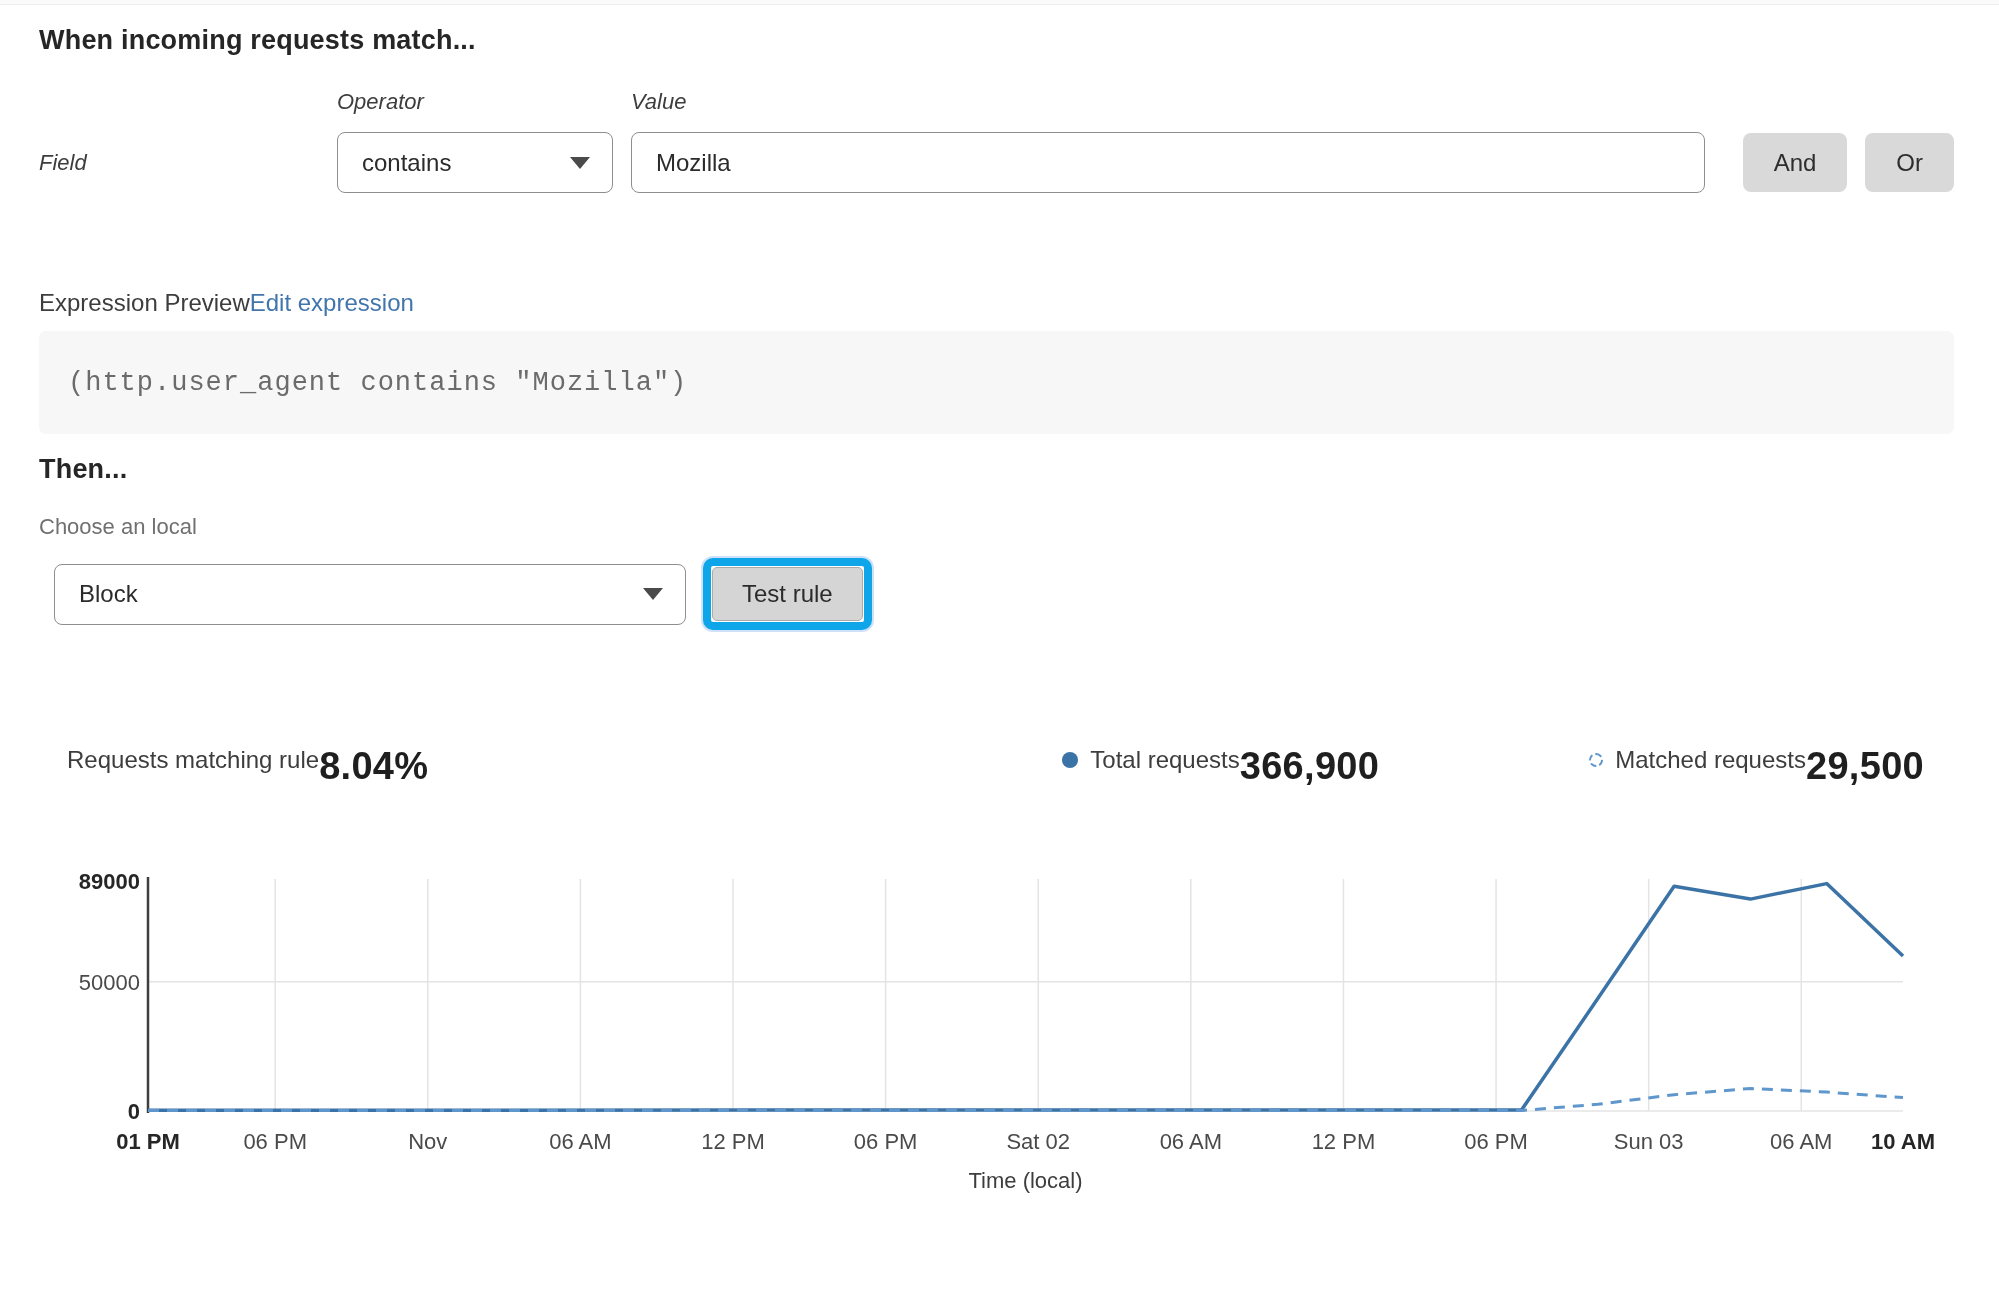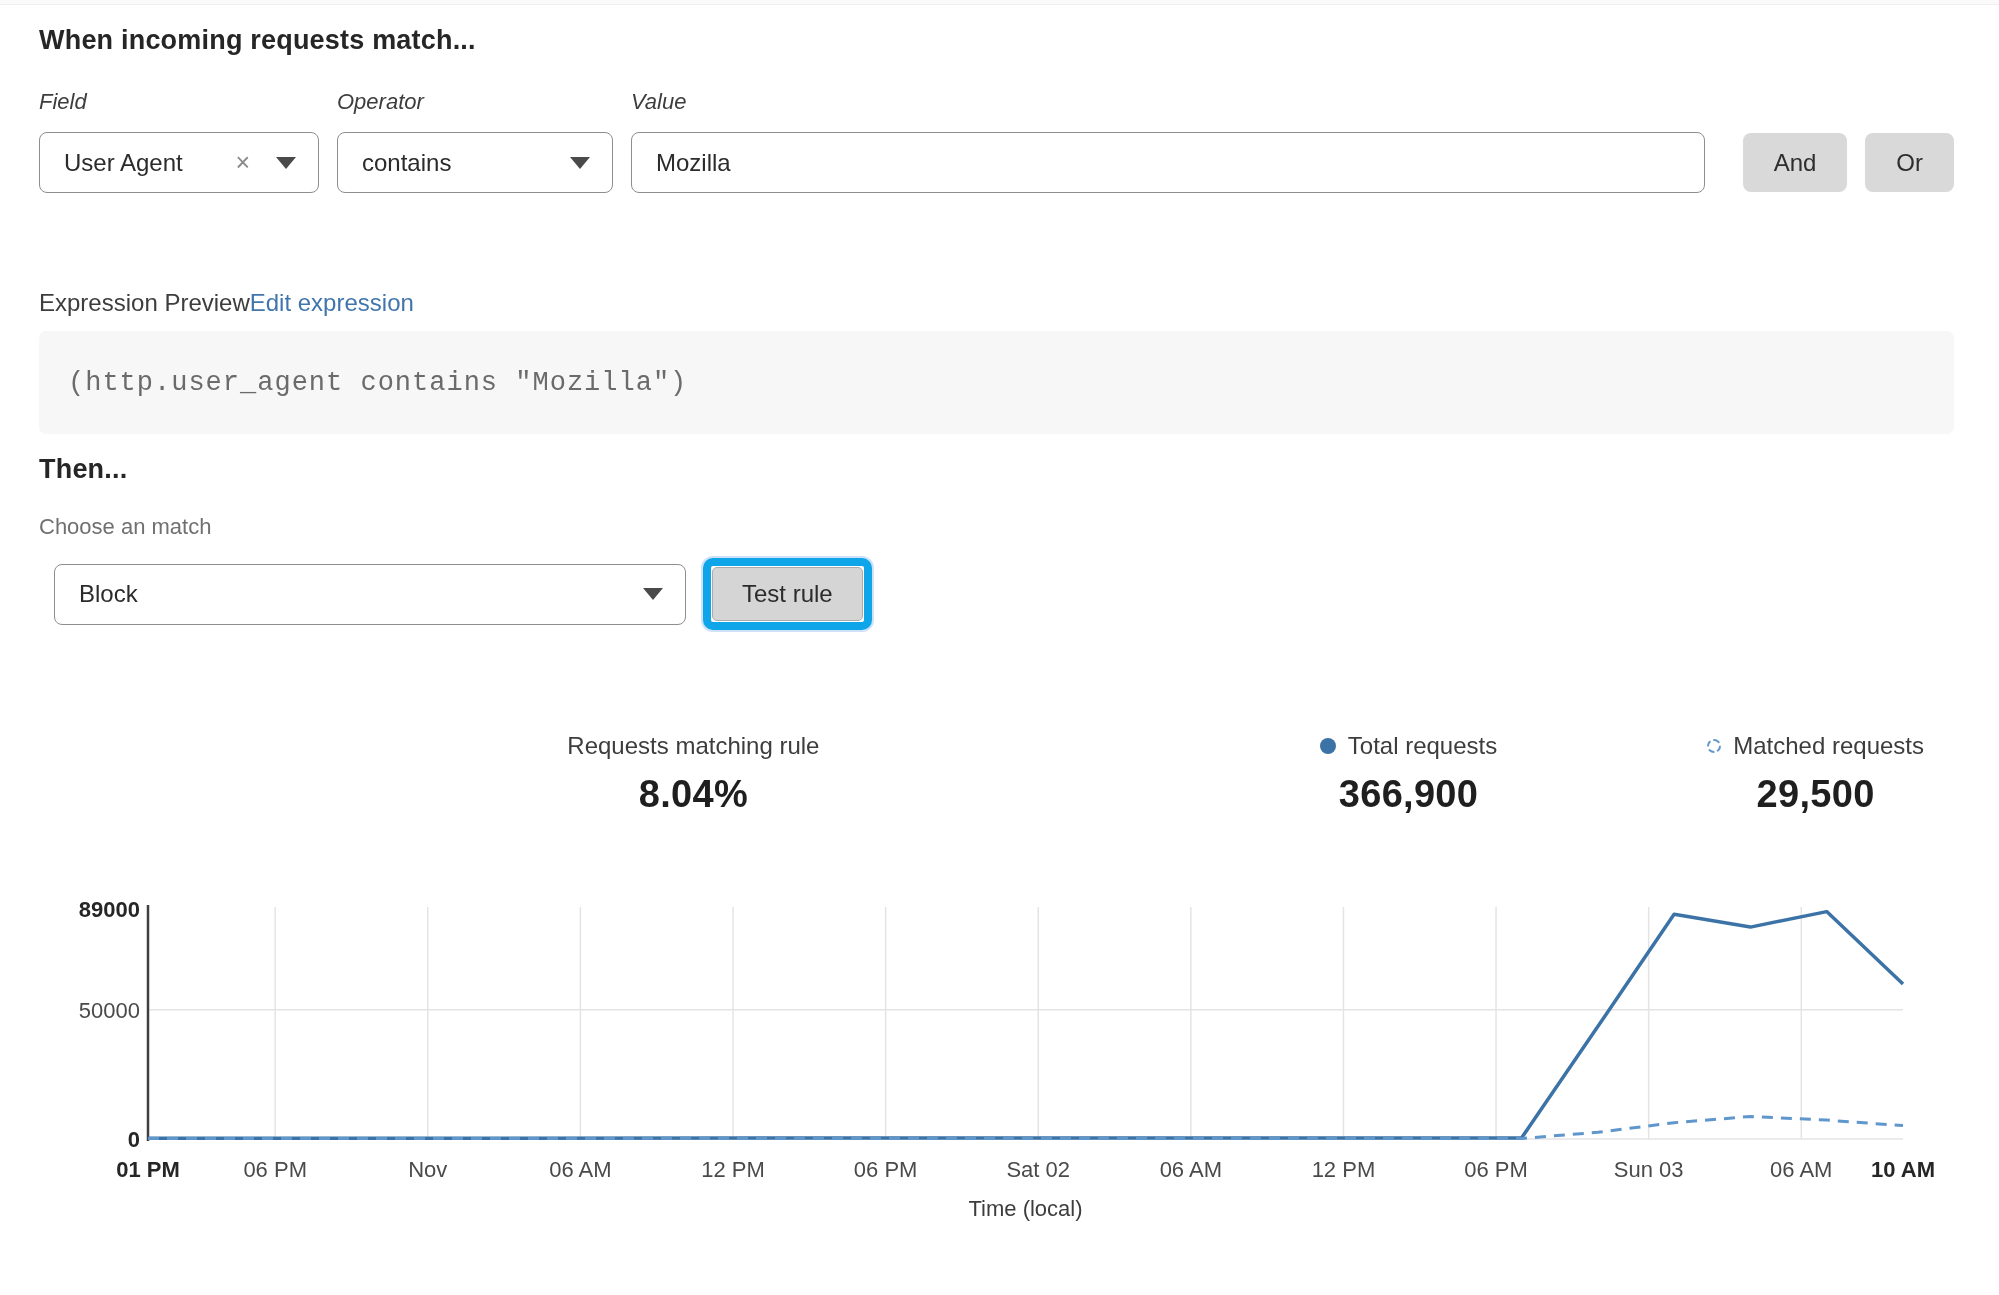--- a/index.html
+++ b/index.html
@@ -55,21 +55,21 @@
     margin-left:17px; border:8px solid #0ea5e9; border-radius:10px;
     box-shadow:0 0 0 2px #cfe1f8; background:#fff; padding:1px; display:inline-flex;
   }
   .test-btn {
     height:54px; padding:0 29px; background:#d5d5d5; border:1px solid #ababab; border-radius:5px;
     font-family:"Liberation Sans", sans-serif; font-size:24px; color:#2b2b2b; cursor:pointer;
   }
 
   
   .stats-row { display:flex; align-items:flex-start; margin-top:102px; }
-  .stat { display:flex; flex-direction:column;align-items:center; }
+  .stat { display:flex; flex-direction:row;align-items:center; }
   .stat-left { margin-left:28px; flex:1; }
   .stat-right { text-align:right; }
   .stat-matched { margin-left:210px; margin-right:30px; }
   .stat-label-line { font-size:24px; color:#3d3d3d; display:flex; align-items:center; gap:12px; justify-content:flex-end; }
   .stat-left .stat-label-line { justify-content:flex-start; }
   .stat-value { font-size:38px; font-weight:700; color:#1f1f1f; margin-top:13px; letter-spacing:.3px; }
   .legend-dot-solid { width:16px; height:16px; border-radius:50%; background:#3c73a6; flex:0 0 auto; }
   .legend-dot-dashed { width:14px; height:14px; border-radius:50%; border:2px dashed #5f97cd; background:#fff; flex:0 0 auto; }
 
   
@@ -81,25 +81,20 @@
 
 <div class="top-hairline"></div>
 
 <div class="page">
 
   <h2 class="section-title">When incoming requests match...</h2>
 
   <div class="match-row">
     <div class="field-col col-field">
       <div class="ctl-label">Field</div>
-      <div class="select-box">
-        <span class="grow">User Agent</span>
-        <span class="chip-x">×</span>
-        <span class="caret"></span>
-      </div>
     </div>
     <div class="field-col col-operator">
       <div class="ctl-label">Operator</div>
       <div class="select-box">
         <span class="grow">contains</span>
         <span class="caret"></span>
       </div>
     </div>
     <div class="field-col col-value">
       <div class="ctl-label">Value</div>
@@ -111,21 +106,21 @@
 
   <div class="expr-header">
     <span class="expr-label">Expression Preview</span>
     <a class="expr-edit">Edit expression</a>
   </div>
   <div class="expr-box">
     <span class="expr-code">(http.user_agent contains "Mozilla")</span>
   </div>
 
   <h2 class="section-title then-title">Then...</h2>
-  <div class="action-label">Choose an match</div>
+  <div class="action-label">Choose an local</div>
   <div class="action-row">
     <div class="select-box action-select">
       <span class="grow">Block</span>
       <span class="caret"></span>
     </div>
     <span class="test-ring">
       <button class="test-btn">Test rule</button>
     </span>
   </div>
 

